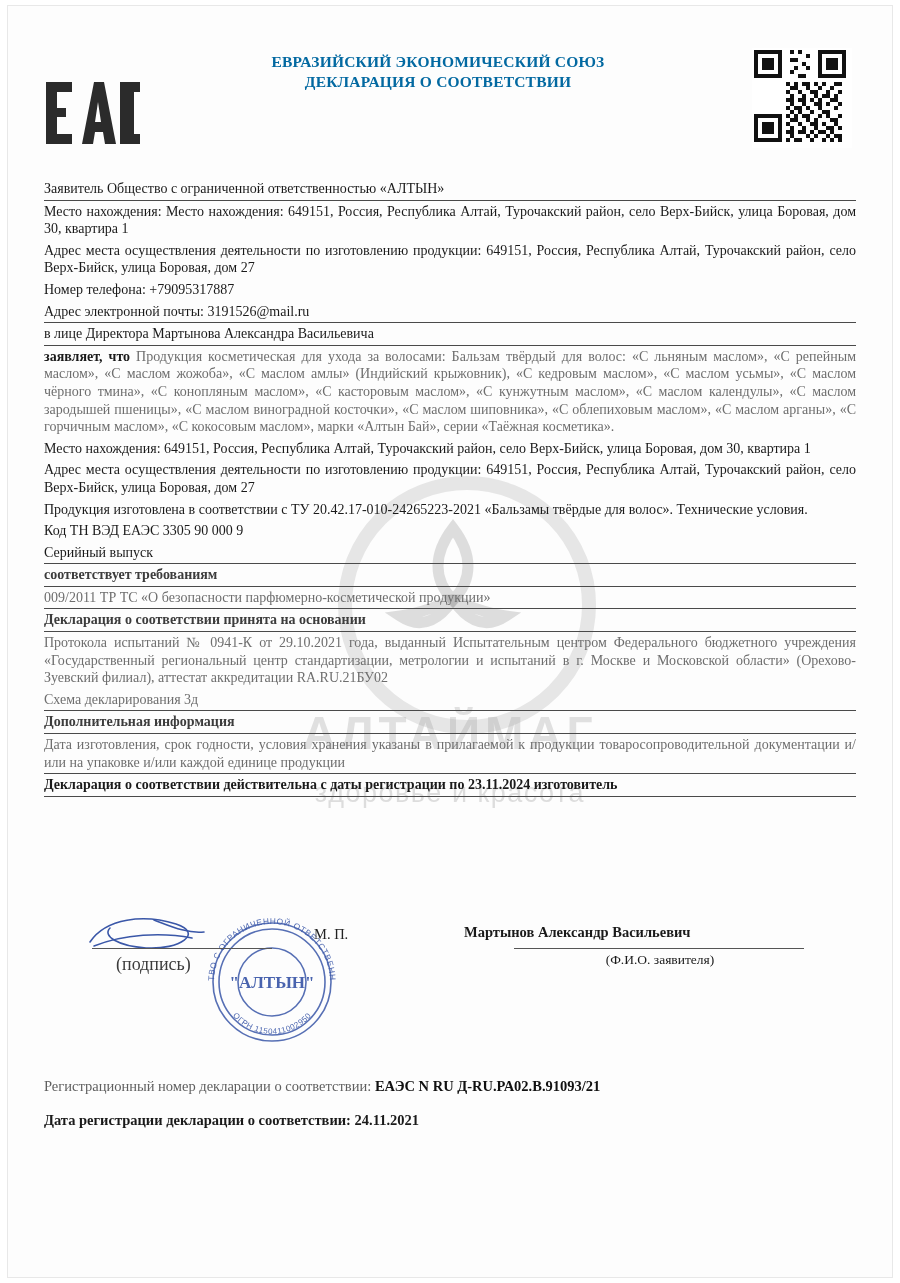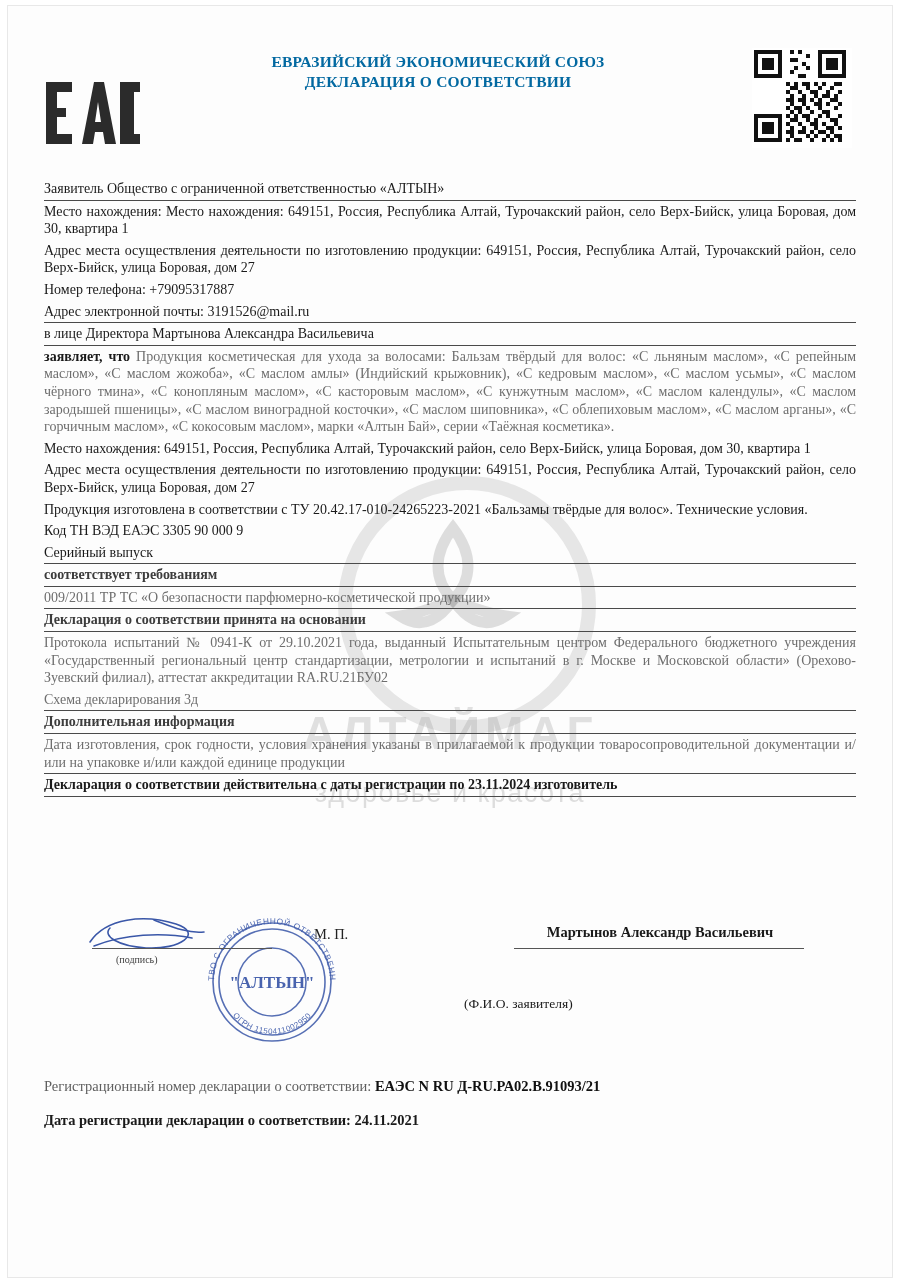--- a/index.html
+++ b/index.html
@@ -132,49 +132,48 @@
     position: absolute;
     left: 36px;
     top: 902px;
     width: 812px;
     height: 160px;
   }
   .sign-label {
     position: absolute;
     left: 72px;
     top: 46px;
-    font-size: 10px;
+    font-size: 18px;
     color: #3c3c3c;
     font-family: Liberation Serif, serif;
   }
   .mp {
     position: absolute;
     left: 270px;
     top: 18px;
     font-size: 14.5px;
     font-weight: normal;
     color: #222;
   }
   .declarant-name {
     position: absolute;
     left: 420px;
     top: 16px;
     width: 392px;
-    text-align: center;
+    text-align: left;
     font-size: 14.5px;
     font-weight: bold;
   }
   .declarant-sub {
     position: absolute;
     left: 420px;
     top: 44px;
     width: 392px;
-    text-align: left;
+    text-align: center;
     font-size: 13.5px;
-    margin-top: 44px;
   }
   .sign-underline-1 {
     position: absolute;
     left: 48px; top: 40px; width: 180px;
     border-bottom: 1px solid #555;
   }
   .sign-underline-2 {
     position: absolute;
     left: 470px; top: 40px; width: 290px;
     border-bottom: 1px solid #555;

